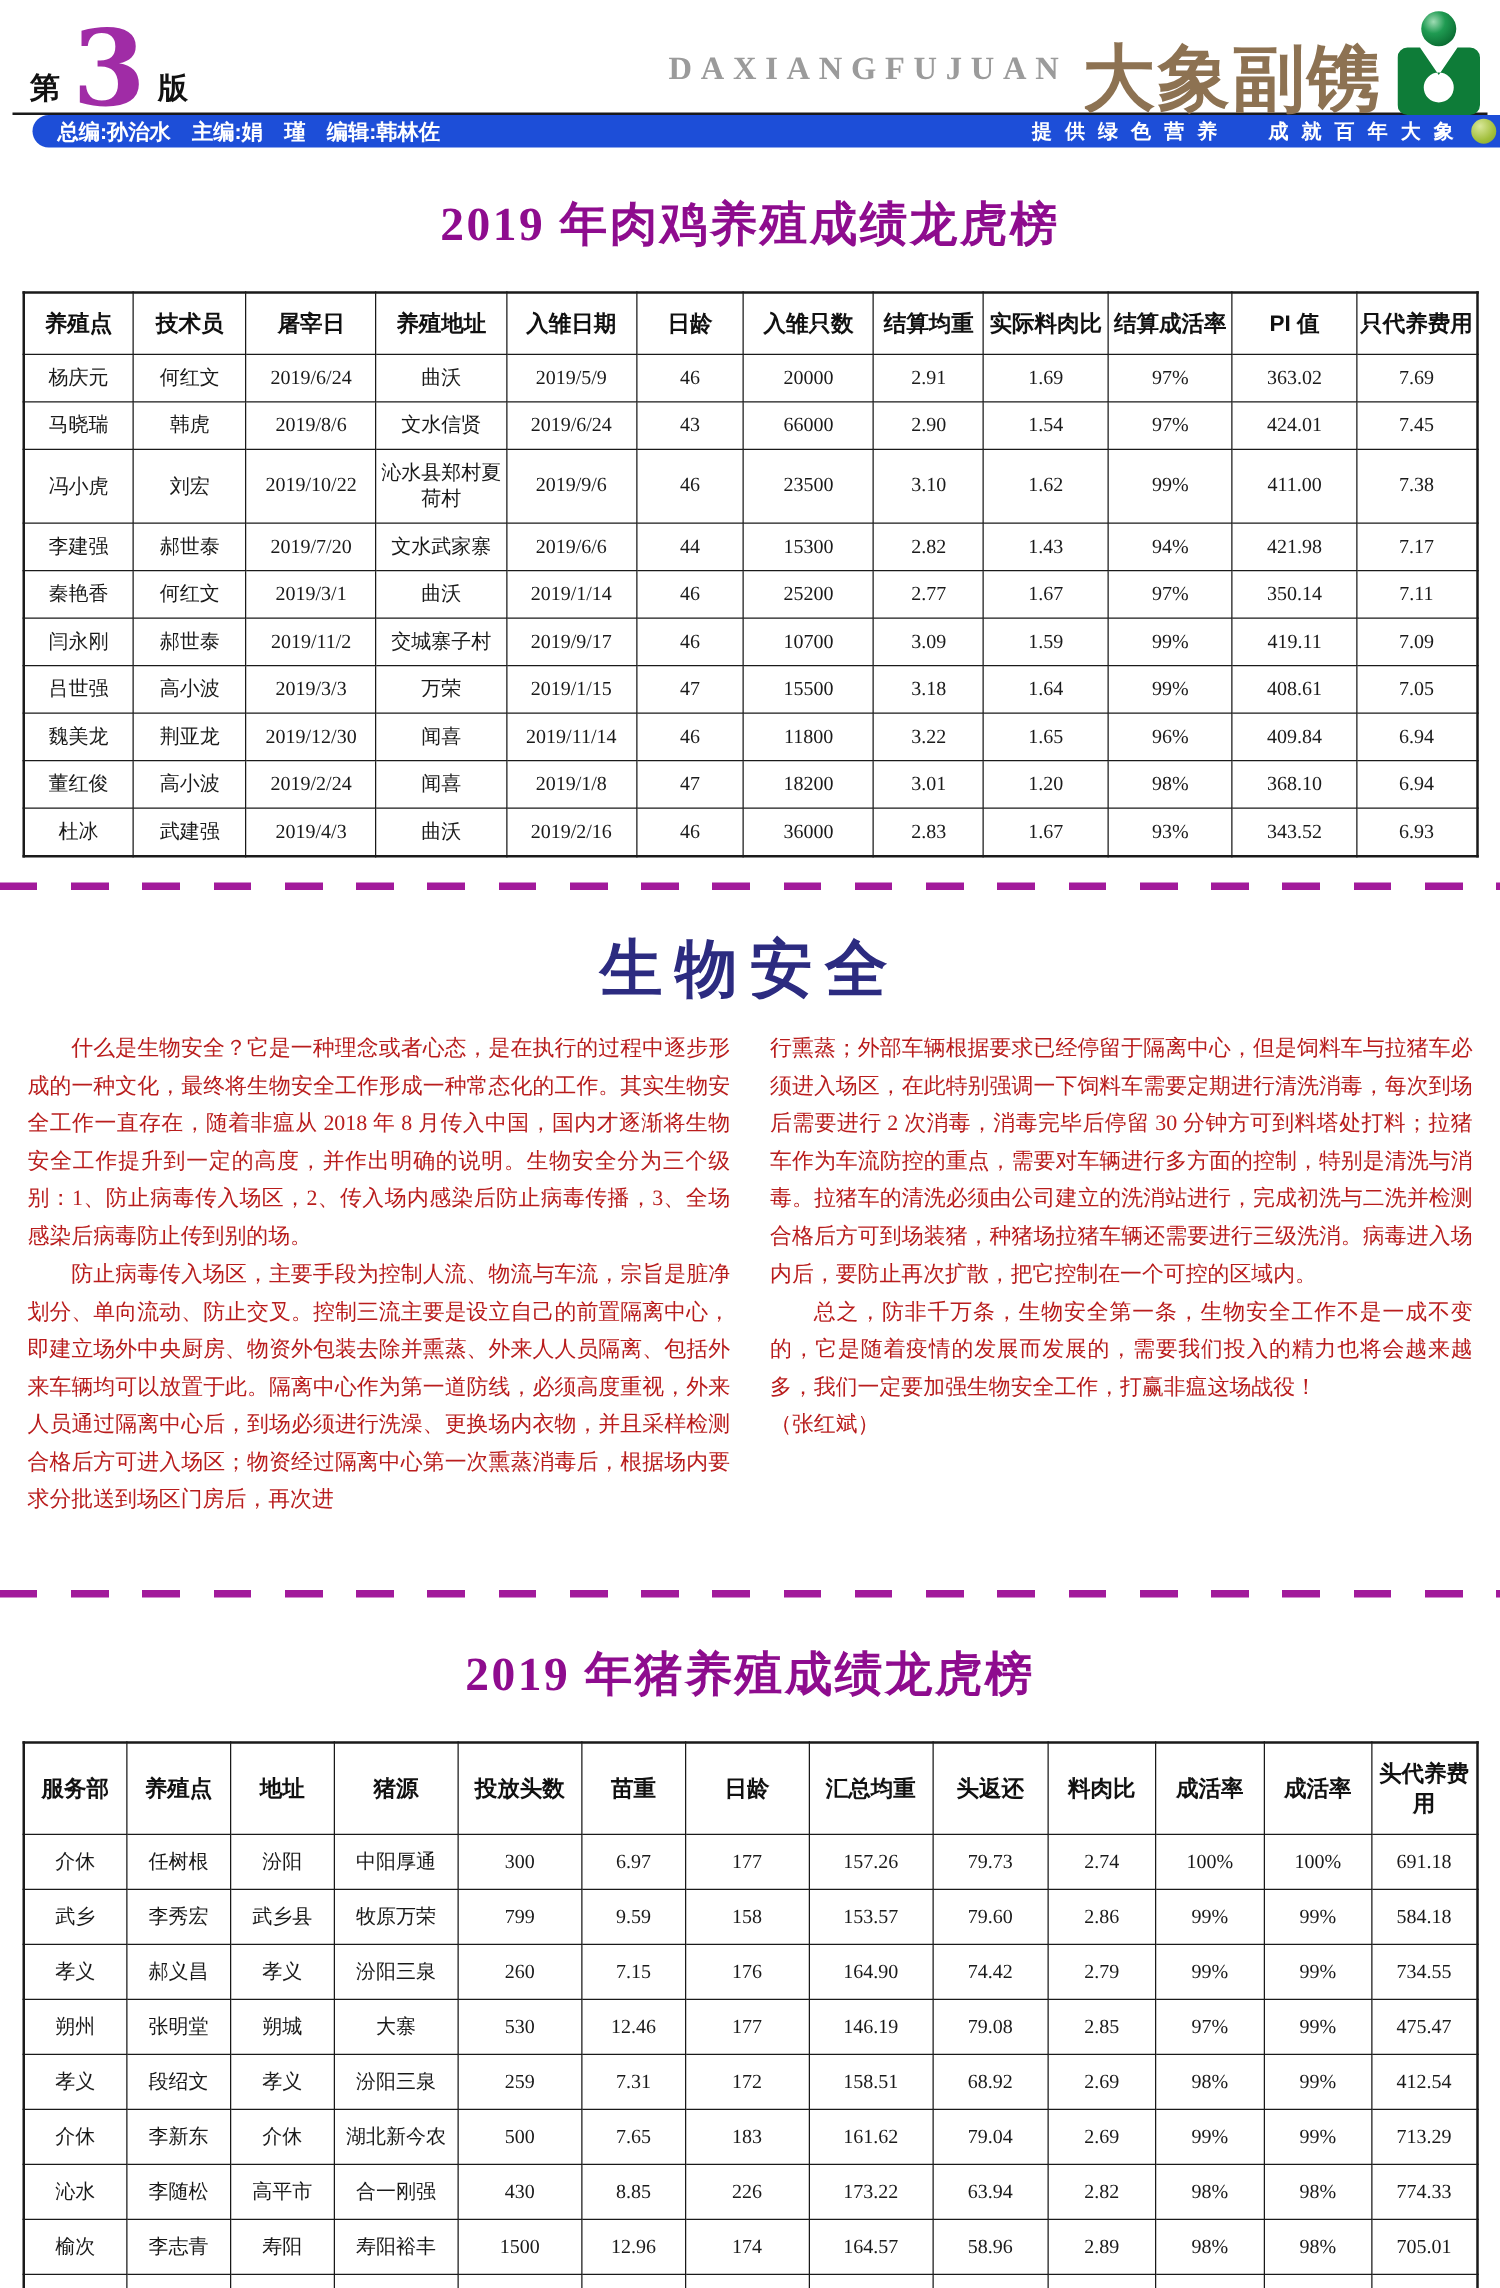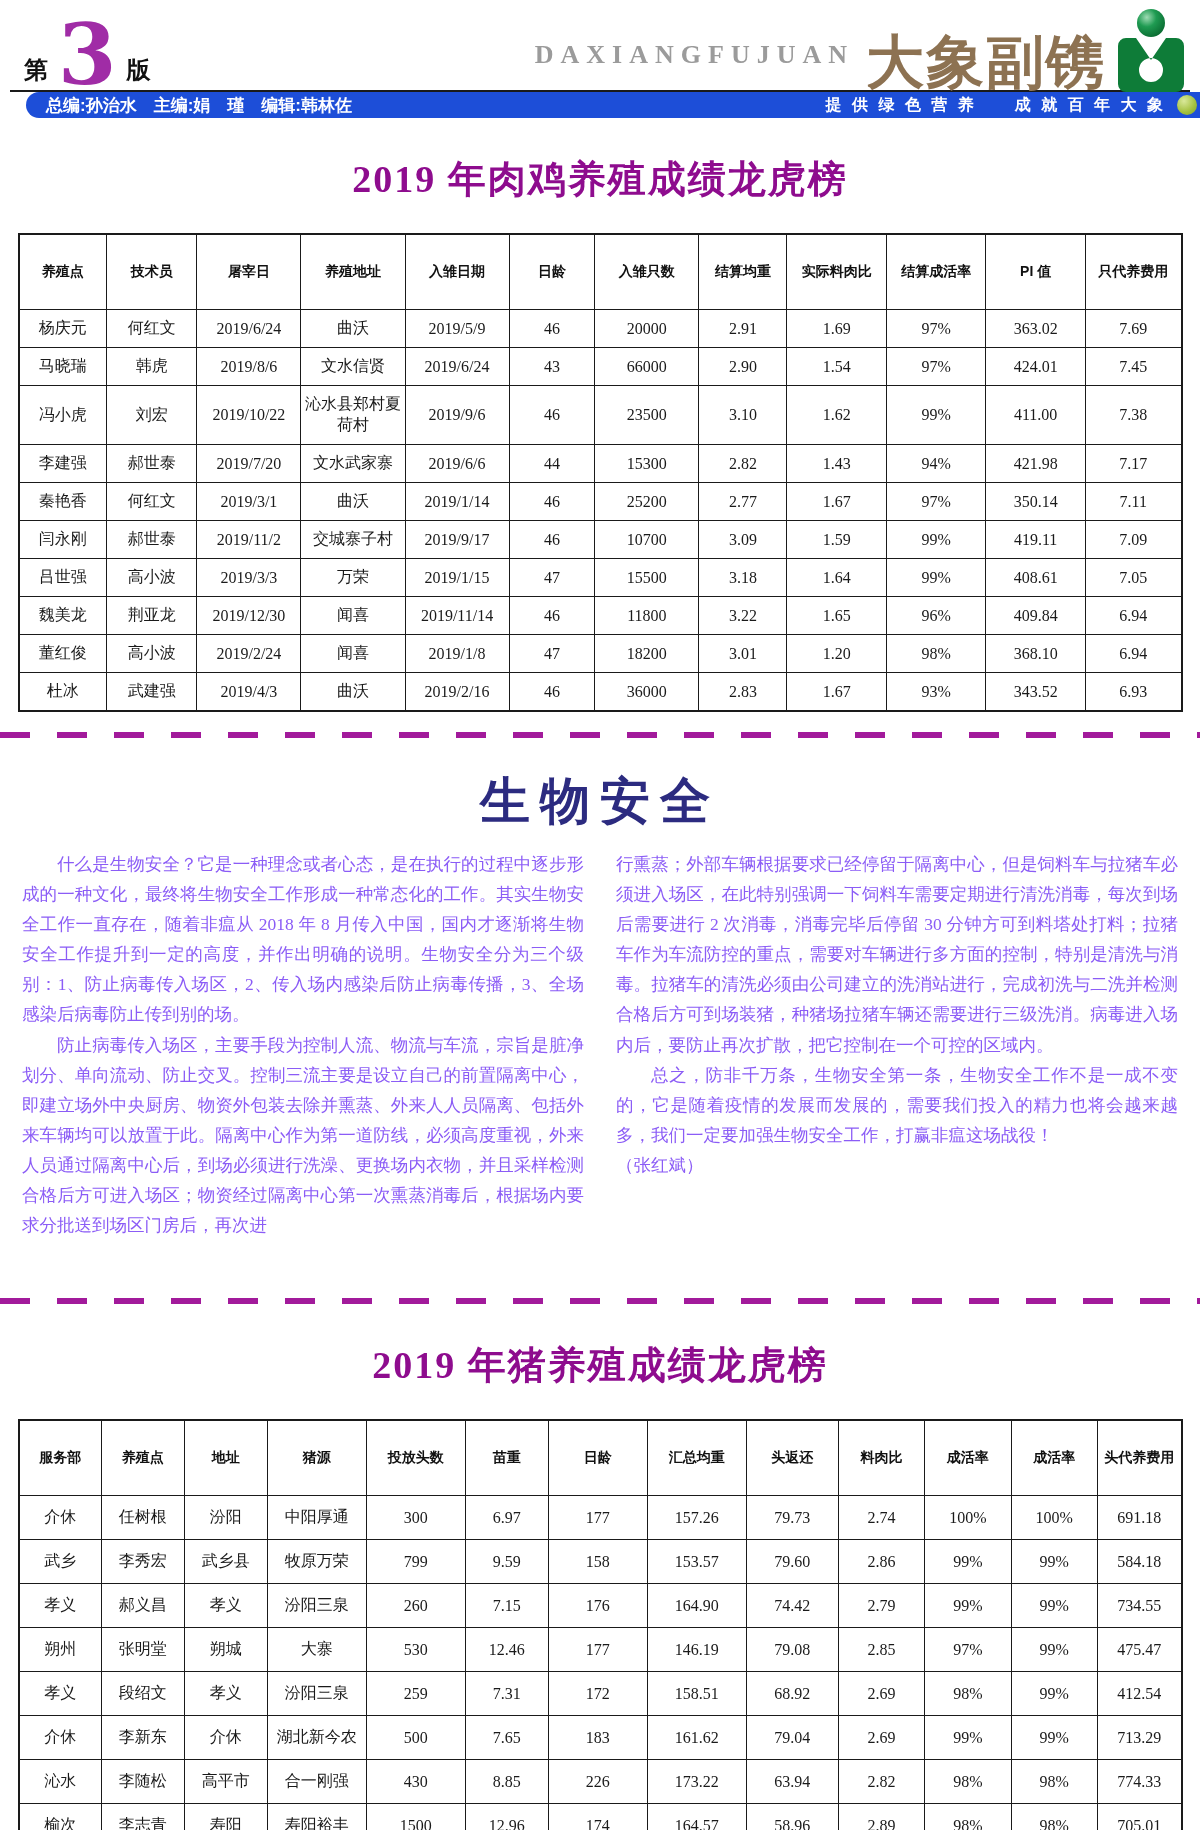--- a/index.html
+++ b/index.html
@@ -30,32 +30,32 @@
   
   .section-title { text-align: center; font-family: "Liberation Serif", serif; font-weight: bold;
                    font-size: 38px; color: #8e0c8e; letter-spacing: 2px; margin: 36px 0 28px; }
   .article-title { text-align: center; font-family: "Liberation Sans", sans-serif; font-weight: 900;
                    font-size: 50px; color: #2c2b80; letter-spacing: 10px; margin: 30px 0 5px; }
 
   
   table.data { width: 1165px; margin: 0 auto; border-collapse: collapse; table-layout: fixed;
                border: 2px solid #1a1a1a; }
   table.data th, table.data td { border: 1px solid #1a1a1a; text-align: center; vertical-align: middle; }
-  table.data th { font-family: "Liberation Sans", sans-serif; font-weight: bold; font-size: 14px; padding: 28px 2px; color: #111; }
+  table.data th { font-family: "Liberation Sans", sans-serif; font-weight: bold; font-size: 18px; padding: 12px 2px; color: #111; }
   table.data td { font-family: "Liberation Serif", serif; font-size: 16px; padding: 8px 2px; color: #1a1a1a; }
   table.data.pig td { padding: 11px 2px; }
 
   
   .dashed-sep { height: 6px; margin: 20px 0; background: repeating-linear-gradient(90deg, #a21a9b 0 30px, transparent 30px 57px); }
   .dashed-sep.second { margin-top: 58px; }
 
   
   .article-cols { display: flex; gap: 32px; padding: 0 22px; margin-top: 14px; }
   .article-cols .col { flex: 1; text-align: justify; font-family: "Liberation Serif", serif;
-                       font-size: 17.5px; line-height: 1.72; color: #8b5cf6; }
+                       font-size: 17.5px; line-height: 1.72; color: #b91c1c; }
   .article-cols p { margin: 0; }
   .article-cols p.indent { text-indent: 2em; }
   .signature { text-align: left; margin-top: 4px; }
 </style>
 </head>
 <body>
 
 <div class="page">
 
   <div class="masthead">

